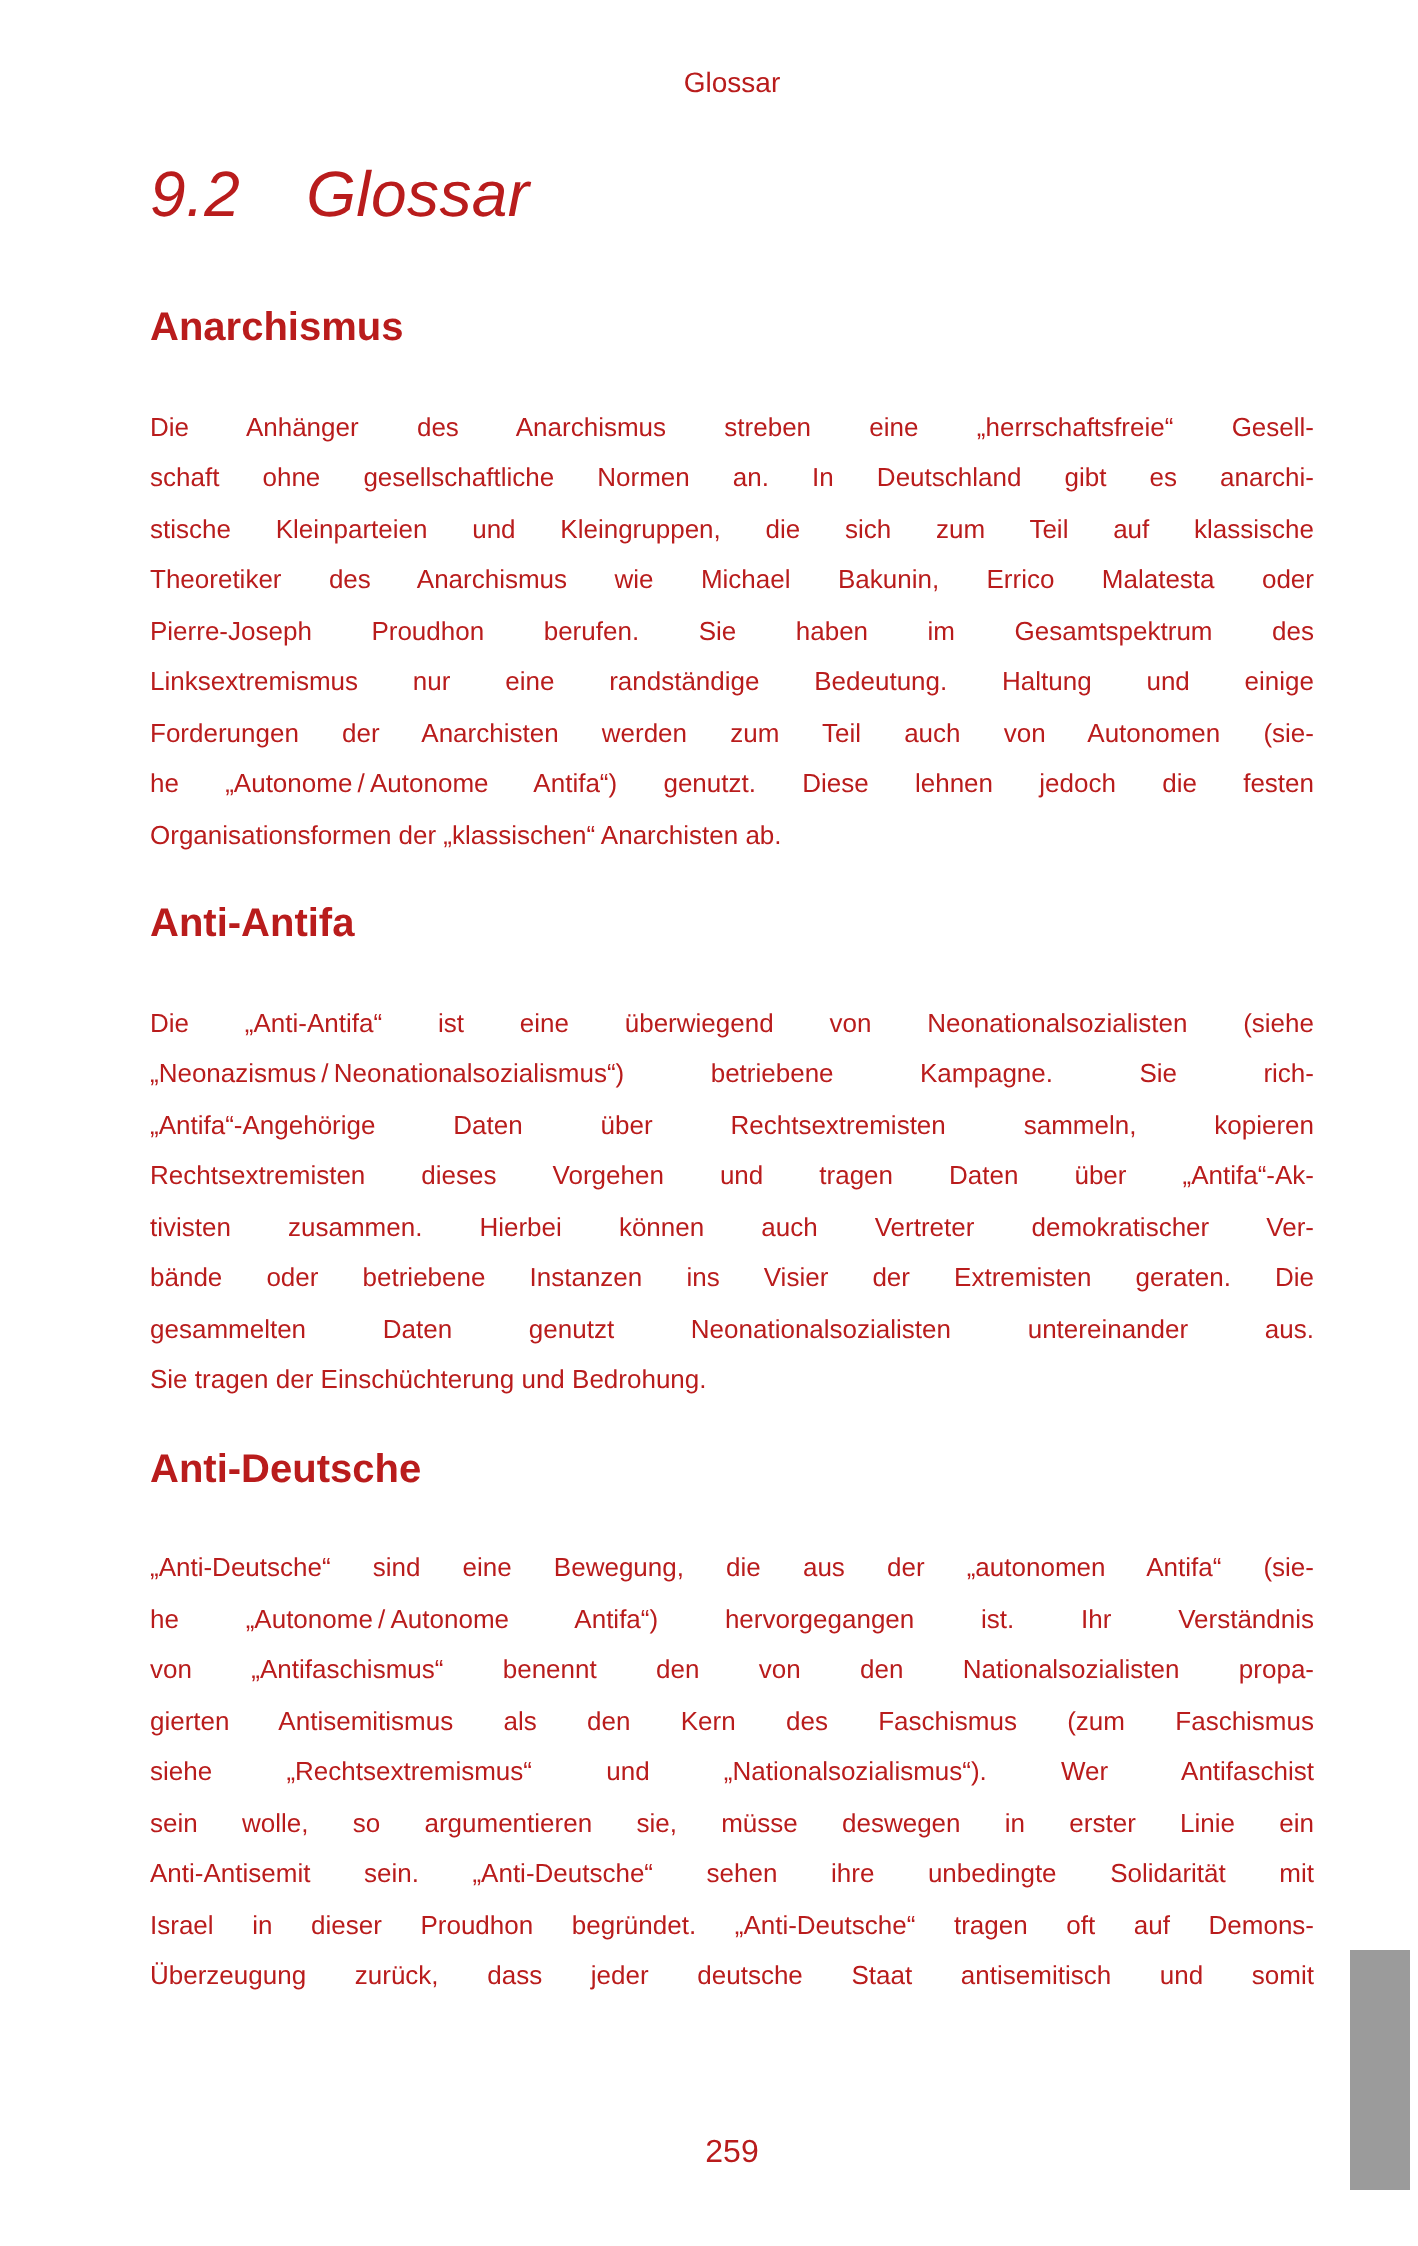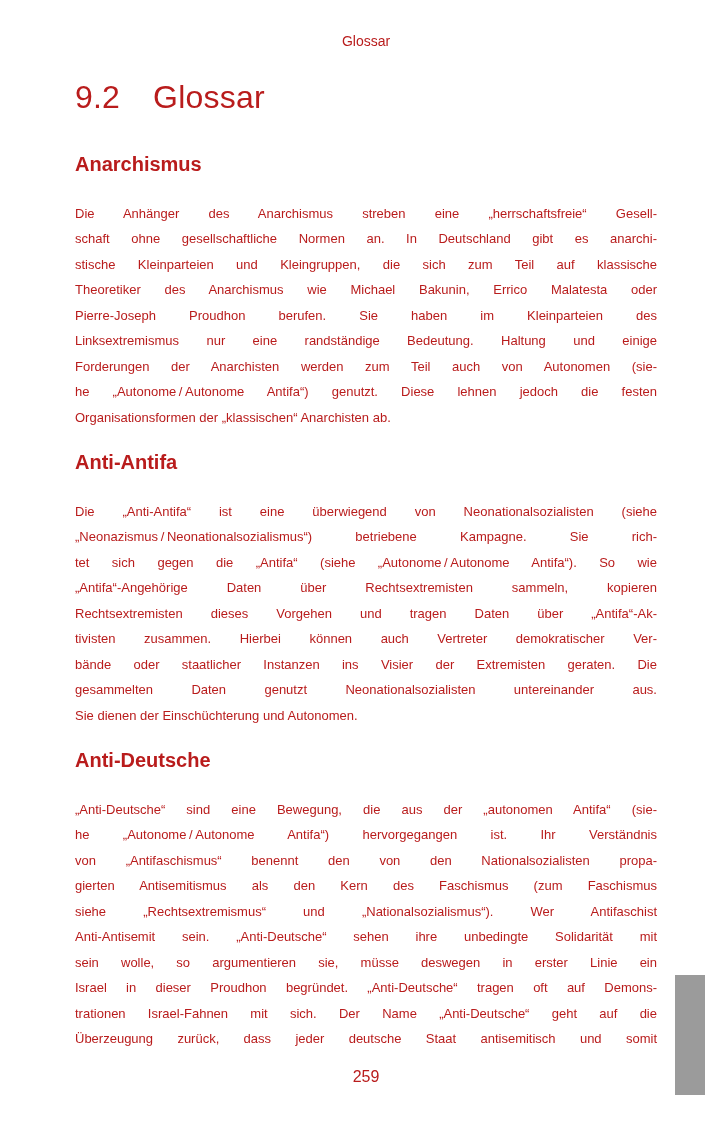--- a/index.html
+++ b/index.html
@@ -32,20 +32,21 @@
     width: 582px;
   }
   .title {
     margin: 0 0 36px 0;
     font-size: 32px;
     font-weight: 400;
     line-height: 38px;
     display: flex;
     gap: 33px;
     letter-spacing: 0.2px;
+    font-style: italic;
   }
   .entry-heading {
     margin: 0 0 23px 0;
     font-size: 20px;
     font-weight: 700;
     line-height: 25.5px;
   }
   .entry-body { margin: 0 0 20px 0; }
   .line {
     font-size: 13px;
@@ -86,55 +87,53 @@
       <span>Glossar</span>
     </h1>
 
     <section class="glossary-entry complete">
       <h2 class="entry-heading">Anarchismus</h2>
       <div class="entry-body">
           <div class="line">Die Anhänger des Anarchismus streben eine „herrschaftsfreie“ Gesell-</div>
           <div class="line">schaft ohne gesellschaftliche Normen an. In Deutschland gibt es anarchi-</div>
           <div class="line">stische Kleinparteien und Kleingruppen, die sich zum Teil auf klassische</div>
           <div class="line">Theoretiker des Anarchismus wie Michael Bakunin, Errico Malatesta oder</div>
-          <div class="line">Pierre-Joseph Proudhon berufen. Sie haben im Kleinparteien des</div>
+          <div class="line">Pierre-Joseph Proudhon berufen. Sie haben im Gesamtspektrum des</div>
           <div class="line">Linksextremismus nur eine randständige Bedeutung. Haltung und einige</div>
           <div class="line">Forderungen der Anarchisten werden zum Teil auch von Autonomen (sie-</div>
           <div class="line">he „Autonome / Autonome Antifa“) genutzt. Diese lehnen jedoch die festen</div>
           <div class="line">Organisationsformen der „klassischen“ Anarchisten ab.</div>
         </div>
     </section>
 
     <section class="glossary-entry complete">
       <h2 class="entry-heading">Anti-Antifa</h2>
       <div class="entry-body">
           <div class="line">Die „Anti-Antifa“ ist eine überwiegend von Neonationalsozialisten (siehe</div>
           <div class="line">„Neonazismus / Neonationalsozialismus“) betriebene Kampagne. Sie rich-</div>
-          <div class="line">tet sich gegen die „Antifa“ (siehe „Autonome / Autonome Antifa“). So wie</div>
           <div class="line">„Antifa“-Angehörige Daten über Rechtsextremisten sammeln, kopieren</div>
           <div class="line">Rechtsextremisten dieses Vorgehen und tragen Daten über „Antifa“-Ak-</div>
           <div class="line">tivisten zusammen. Hierbei können auch Vertreter demokratischer Ver-</div>
-          <div class="line">bände oder staatlicher Instanzen ins Visier der Extremisten geraten. Die</div>
+          <div class="line">bände oder betriebene Instanzen ins Visier der Extremisten geraten. Die</div>
           <div class="line">gesammelten Daten genutzt Neonationalsozialisten untereinander aus.</div>
-          <div class="line">Sie dienen der Einschüchterung und Autonomen.</div>
+          <div class="line">Sie tragen der Einschüchterung und Bedrohung.</div>
         </div>
     </section>
 
     <section class="glossary-entry continues">
       <h2 class="entry-heading">Anti-Deutsche</h2>
       <div class="entry-body">
           <div class="line">„Anti-Deutsche“ sind eine Bewegung, die aus der „autonomen Antifa“ (sie-</div>
           <div class="line">he „Autonome / Autonome Antifa“) hervorgegangen ist. Ihr Verständnis</div>
           <div class="line">von „Antifaschismus“ benennt den von den Nationalsozialisten propa-</div>
           <div class="line">gierten Antisemitismus als den Kern des Faschismus (zum Faschismus</div>
           <div class="line">siehe „Rechtsextremismus“ und „Nationalsozialismus“). Wer Antifaschist</div>
+          <div class="line">sein wolle, so argumentieren sie, müsse deswegen in erster Linie ein</div>
           <div class="line">Anti-Antisemit sein. „Anti-Deutsche“ sehen ihre unbedingte Solidarität mit</div>
-          <div class="line">sein wolle, so argumentieren sie, müsse deswegen in erster Linie ein</div>
           <div class="line">Israel in dieser Proudhon begründet. „Anti-Deutsche“ tragen oft auf Demons-</div>
-          <div class="line">trationen Israel-Fahnen mit sich. Der Name „Anti-Deutsche“ geht auf die</div>
           <div class="line">Überzeugung zurück, dass jeder deutsche Staat antisemitisch und somit</div>
         </div>
     </section>
 
   </main>
 
   <div class="page-number">259</div>
 
   <div class="thumb-tab" style="background: rgb(155, 155, 155);"></div>
 

